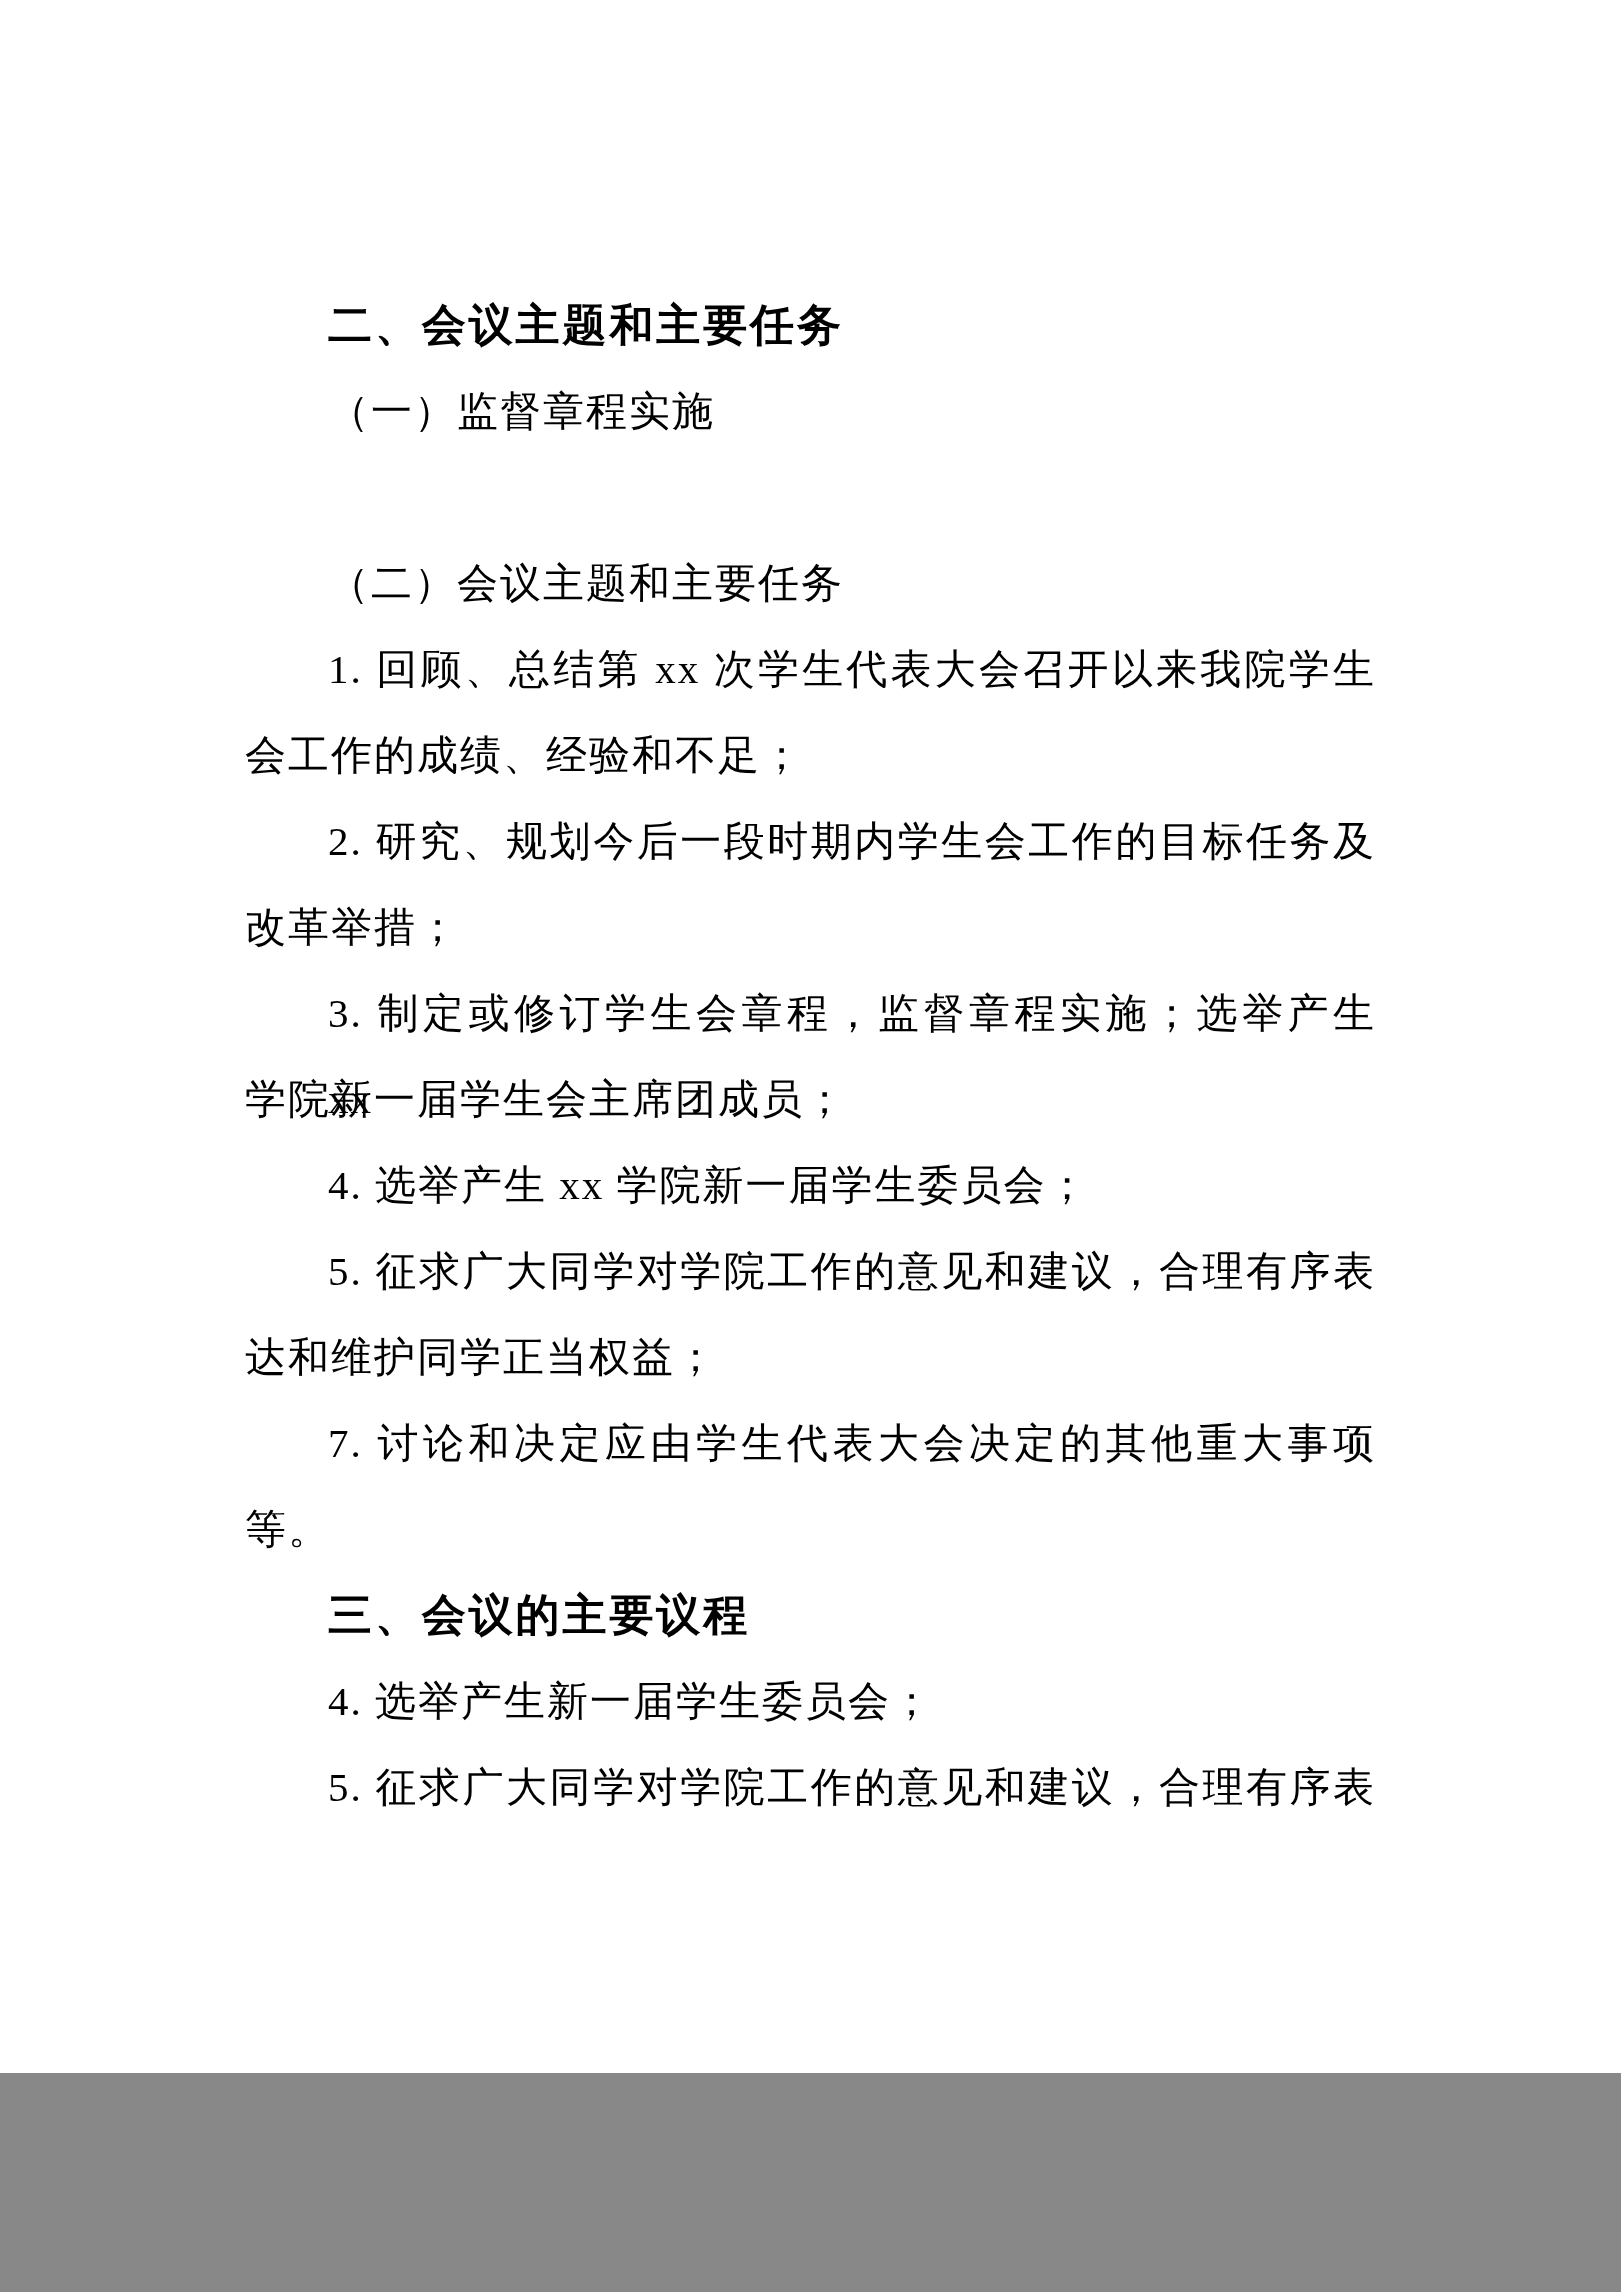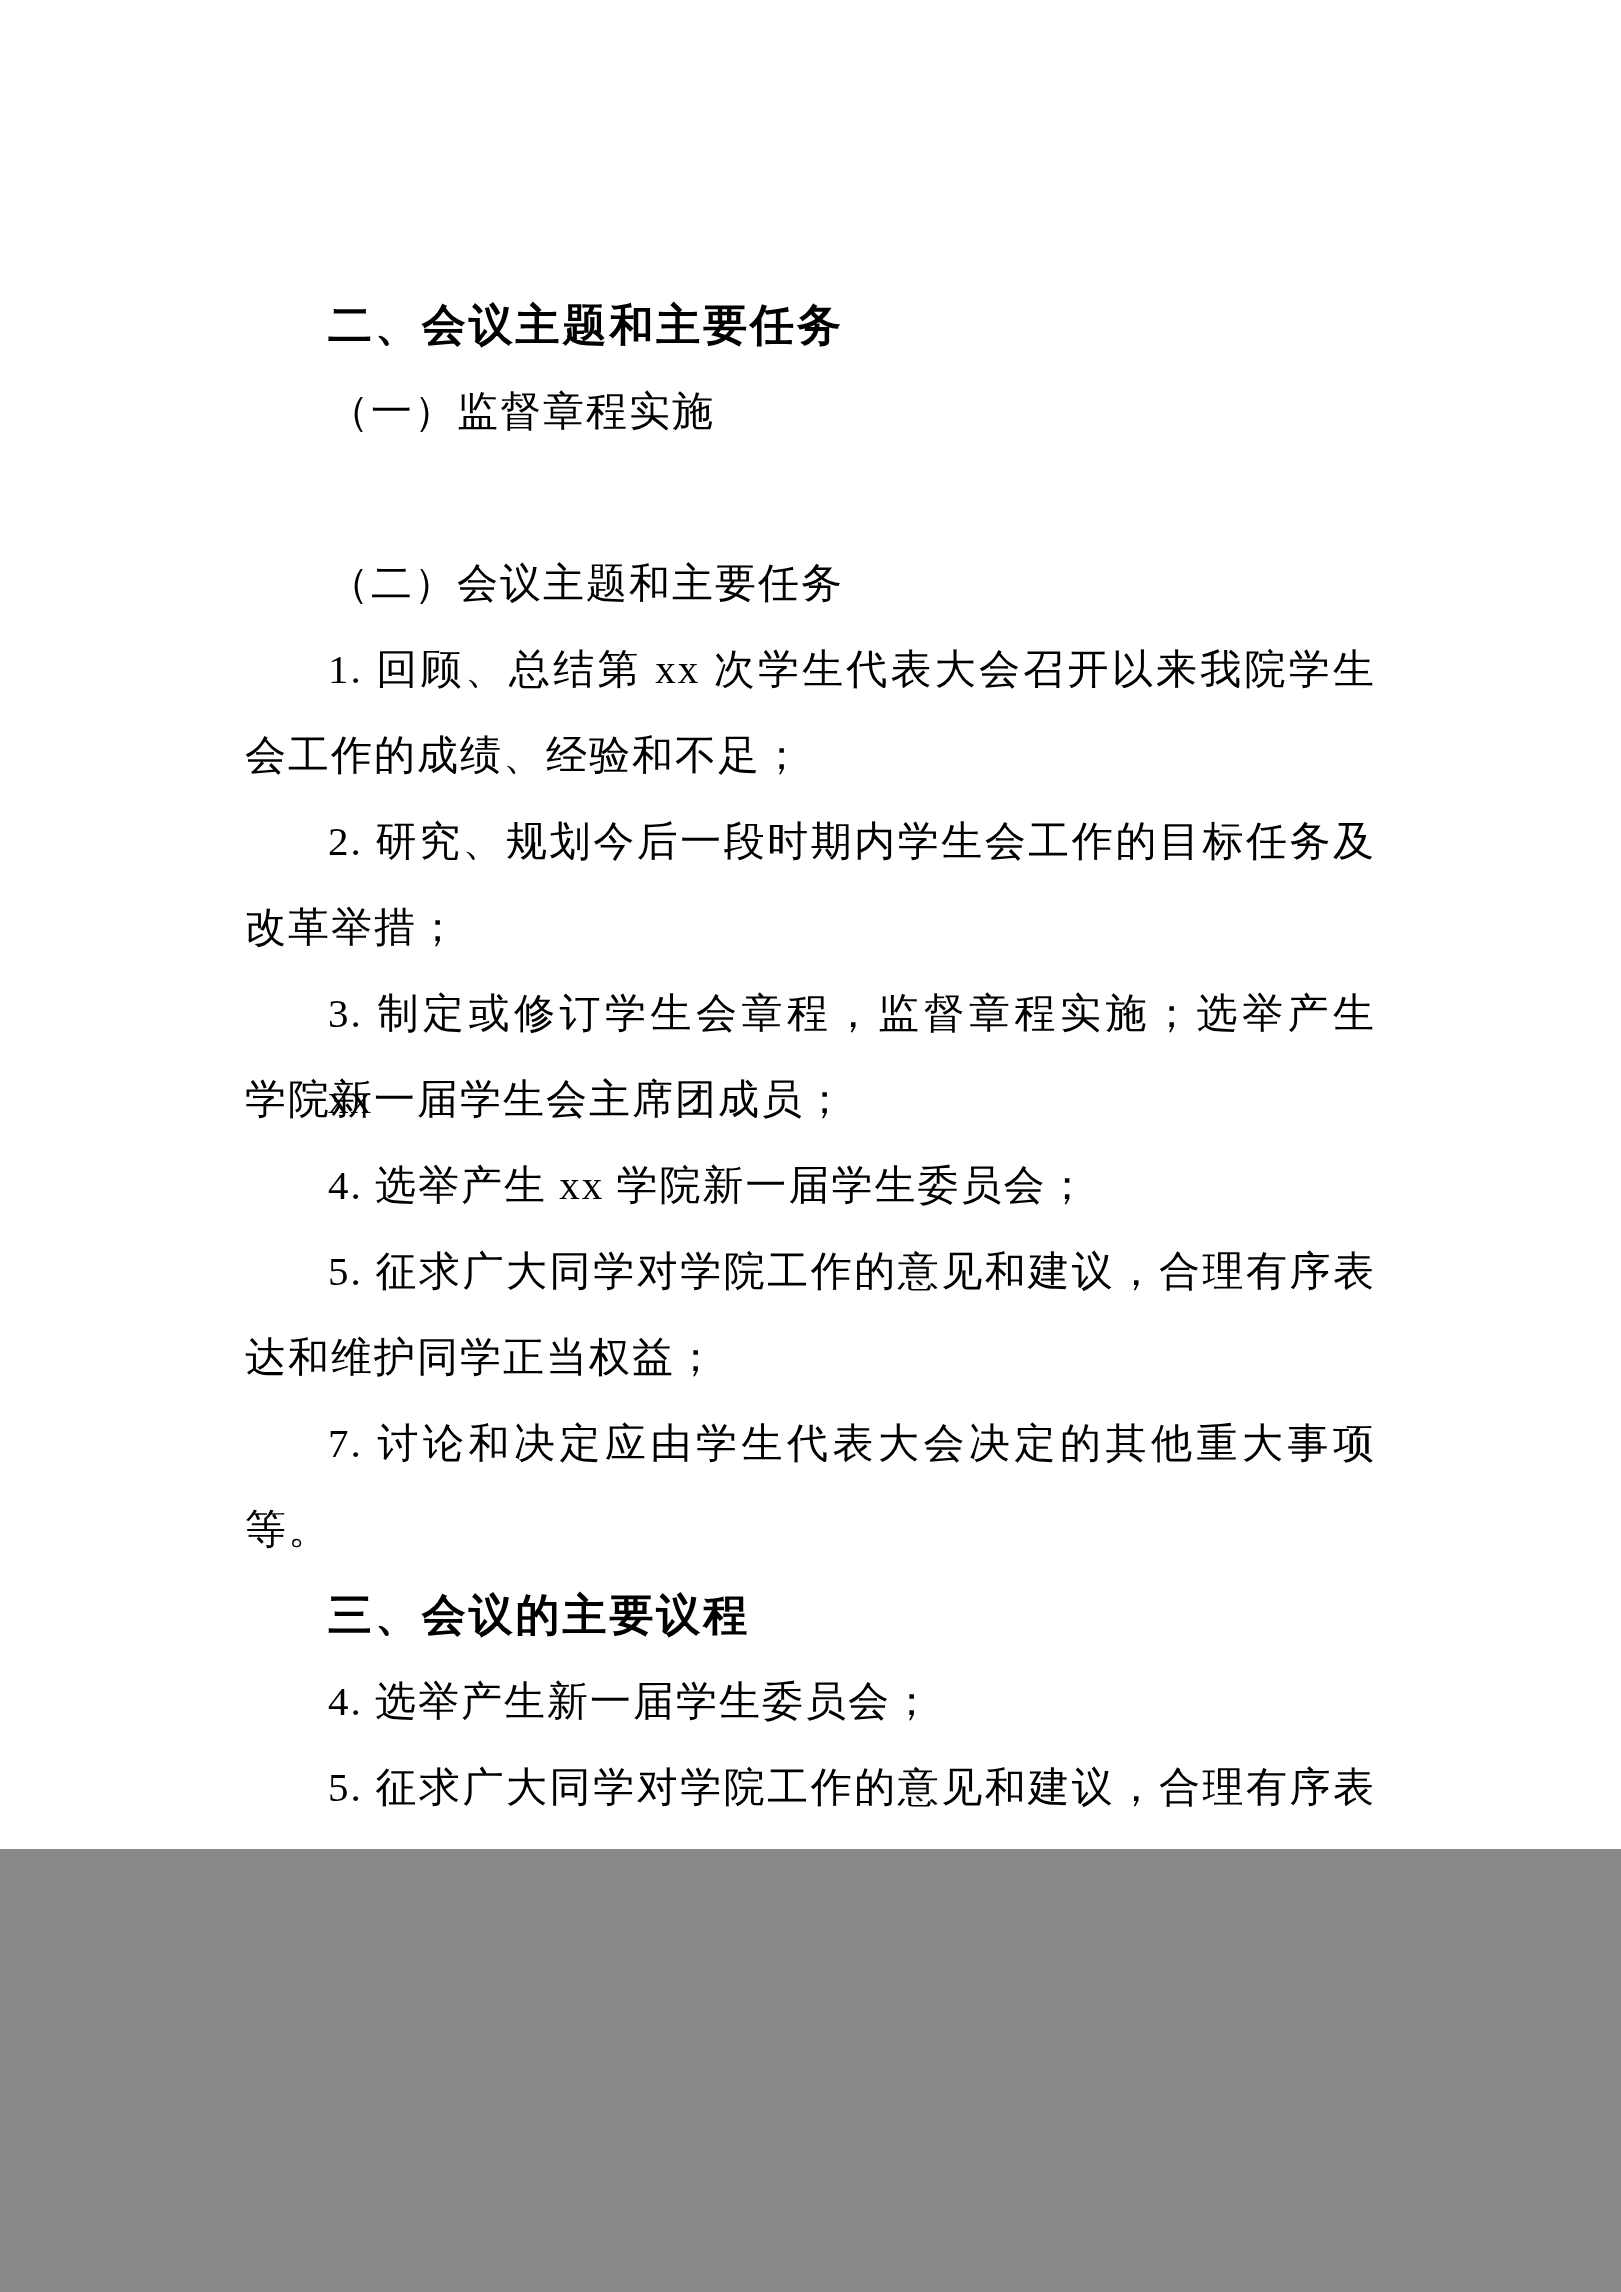--- a/index.html
+++ b/index.html
@@ -3,21 +3,21 @@
 <meta charset="utf-8">
 <style>
   html, body {
     margin: 0;
     padding: 0;
     background: #888;
   }
   .page {
     position: relative;
     width: 1621px;
-    height: 1849px;
+    height: 2073px;
     margin: 0 auto;
     background: #ffffff;
     overflow: hidden;
     color: #000000;
   }
   .doc-body {
     position: absolute;
     left: 245px;
     top: 282px;
     width: 1131px;

